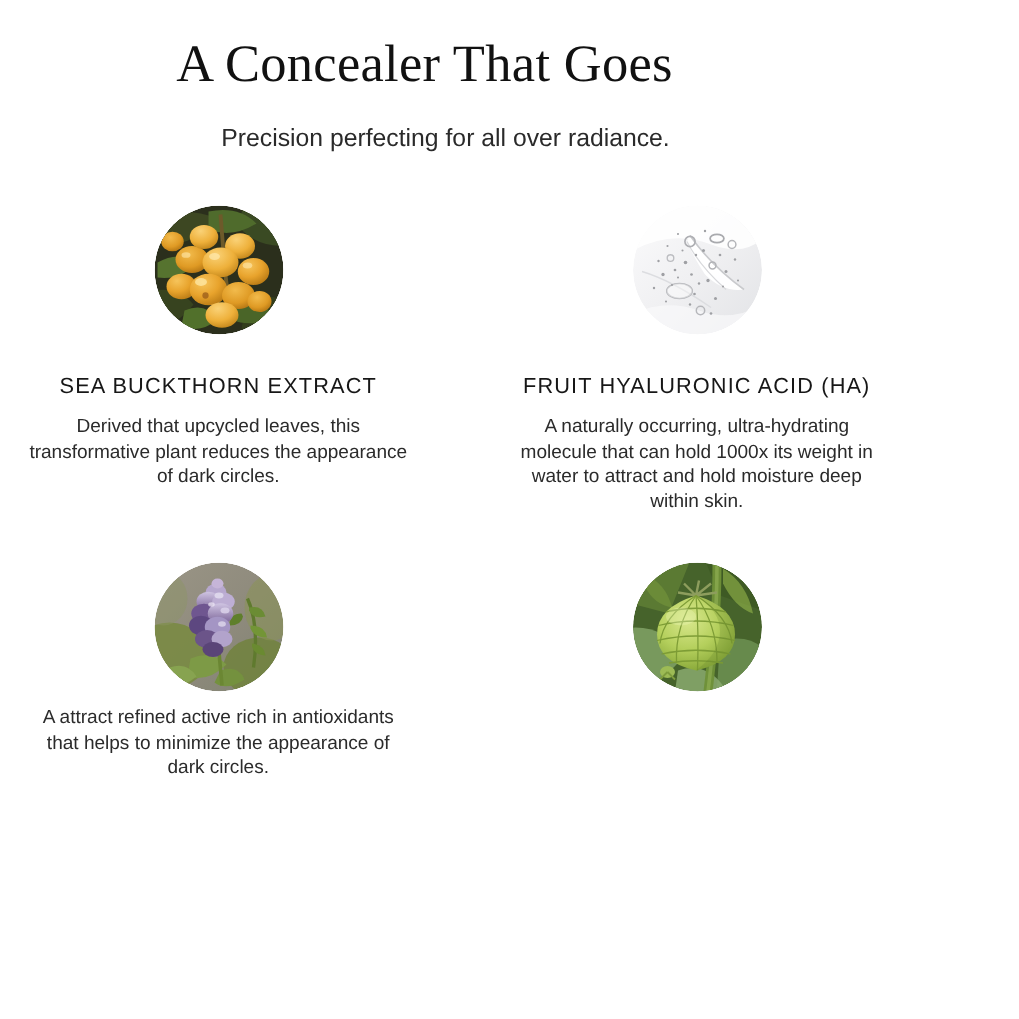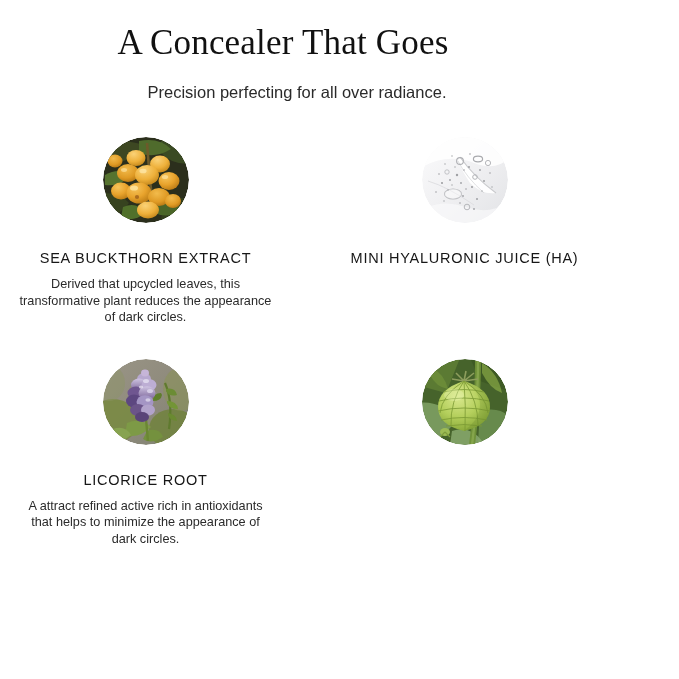--- a/index.html
+++ b/index.html
@@ -255,21 +255,22 @@
                   <circle cx="70" cy="50" r=".7"></circle>
                 <circle cx="48" cy="17" r=".8"></circle>
                   <circle cx="30" cy="19" r=".7"></circle>
                 <circle cx="41" cy="59" r=".9"></circle>
                   <circle cx="26" cy="53" r=".7"></circle>
               </g>
             </g>
           </svg>
         </div>
       </div>
-      <div class="card-title">MINI HYALURONIC JUICE (HA)</div>
+      <div class="card-title">FRUIT HYALURONIC ACID (HA)</div>
+      <div class="card-desc">A naturally occurring, ultra-hydrating molecule that can hold 1000x its weight in water to attract and hold moisture deep within skin.</div>
     </div>
 
     <div class="card row2">
       <div class="thumb-wrap">
         <div class="thumb">
           <svg width="86" height="86" viewBox="0 0 86 86">
             <defs>
               <clipPath id="cl3">
                   <circle cx="43" cy="43" r="43"></circle>
                 </clipPath>
@@ -319,21 +320,20 @@
                 <ellipse cx="47" cy="32" rx="3" ry="2" fill="#ddd6ec" opacity=".8"></ellipse>
                 <ellipse cx="45" cy="41" rx="2.6" ry="1.8" fill="#e3ddef" opacity=".75"></ellipse>
                 <ellipse cx="38" cy="28" rx="2.2" ry="1.5" fill="#efeaf6" opacity=".7"></ellipse>
               </g>
 
               <ellipse cx="42" cy="14" rx="4" ry="3.4" fill="#c6b5d8"></ellipse>
             </g>
           </svg>
         </div>
       </div>
-      <div class="card-title">LICORICE ROOT</div>
       <div class="card-desc">A attract refined active rich in antioxidants that helps to minimize the appearance of dark circles.</div>
     </div>
 
     <div class="card row2">
       <div class="thumb-wrap">
         <div class="thumb">
           <svg width="86" height="86" viewBox="0 0 86 86">
             <defs>
               <clipPath id="cl4">
                   <circle cx="43" cy="43" r="43"></circle>

